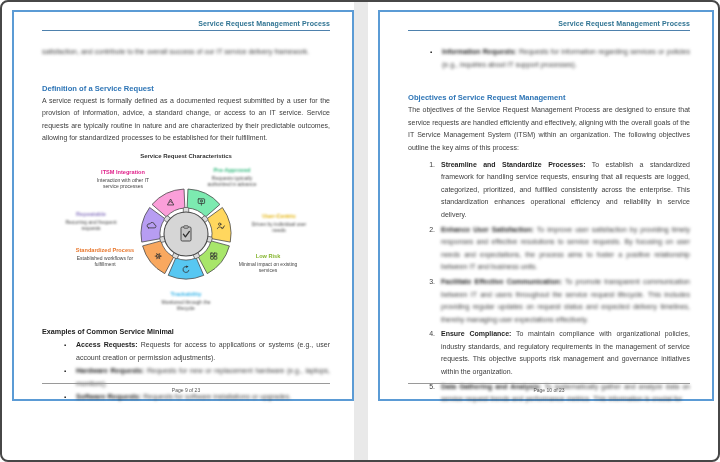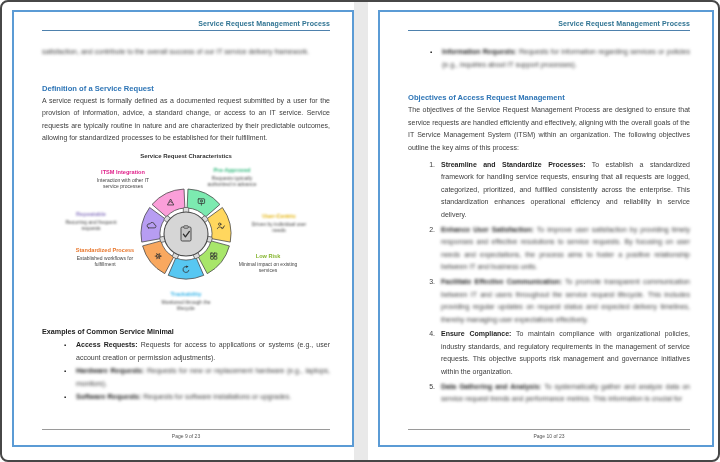--- a/index.html
+++ b/index.html
@@ -1,20 +1,20 @@
 <!DOCTYPE html>
 <html><head>
 <meta charset="utf-8">
 <style>
   html,body{margin:0;padding:0;width:720px;height:462px;background:#fff;
     font-family:"Liberation Sans",sans-serif;overflow:hidden;}
   .frame{position:absolute;inset:0;border:2px solid #474747;border-radius:8px;
     background:#fff;box-sizing:border-box;overflow:hidden;}
   .gutter{position:absolute;left:352px;top:0;width:14px;height:100%;background:#e9e9e9;}
-  .page{position:absolute;top:8px;height:437px;background:#fff;
+  .page{position:absolute;top:8px;height:391px;background:#fff;
     border:2px solid #5b9bd5;box-sizing:border-box;}
   .page-left{left:10px;width:342px;}
   .page-right{left:376px;width:336px;}
   .page-inner{position:absolute;inset:0;padding:8px 22px 0 28px;}
   .page-header{text-align:right;font-size:7px;font-weight:bold;color:#2f7392;
     padding-bottom:3px;border-bottom:1px solid #4e81ad;letter-spacing:0.1px;}
   .body-text{font-size:7px;line-height:12.6px;color:#3d3d3d;text-align:justify;margin:0;}
   .intro{margin-top:15px;}
   h2.section{font-size:7.6px;color:#2e75b6;font-weight:bold;margin:25px 0 2px 0;}
   h3.sub{font-size:7.2px;color:#222;font-weight:bold;margin:8px 0 3px 0;}
@@ -176,21 +176,21 @@
     <div class="page-inner">
       <div class="page-header">Service Request Management Process</div>
 
       <ul class="bullets" style="margin-top:15px;">
         <li class="bullet">
           <span class="marker">▪</span>
           <span class="li-body blur"><b>Information Requests:</b> <span>Requests for information regarding services or policies (e.g., inquiries about IT support processes).</span></span>
         </li>
       </ul>
 
-      <h2 class="section" style="margin-top:22px;">Objectives of Access Request Management</h2>
+      <h2 class="section" style="margin-top:22px;">Objectives of Service Request Management</h2>
       <p class="body-text">The objectives of the Service Request Management Process are designed to ensure that service requests are handled efficiently and effectively, aligning with the overall goals of the IT Service Management System (ITSM) within an organization. The following objectives outline the key aims of this process:</p>
 
       <ol class="objs" style="margin-top:4px;">
         <li class="obj">
           <span class="num">1.</span>
           <span class="li-body"><b>Streamline and Standardize Processes:</b> <span>To establish a standardized framework for handling service requests, ensuring that all requests are logged, categorized, prioritized, and fulfilled consistently across the enterprise. This standardization enhances operational efficiency and reliability in service delivery.</span></span>
         </li>
         <li class="obj">
           <span class="num">2.</span>
           <span class="li-body blur"><b>Enhance User Satisfaction:</b> <span>To improve user satisfaction by providing timely responses and effective resolutions to service requests. By focusing on user needs and expectations, the process aims to foster a positive relationship between IT and business units.</span></span>

